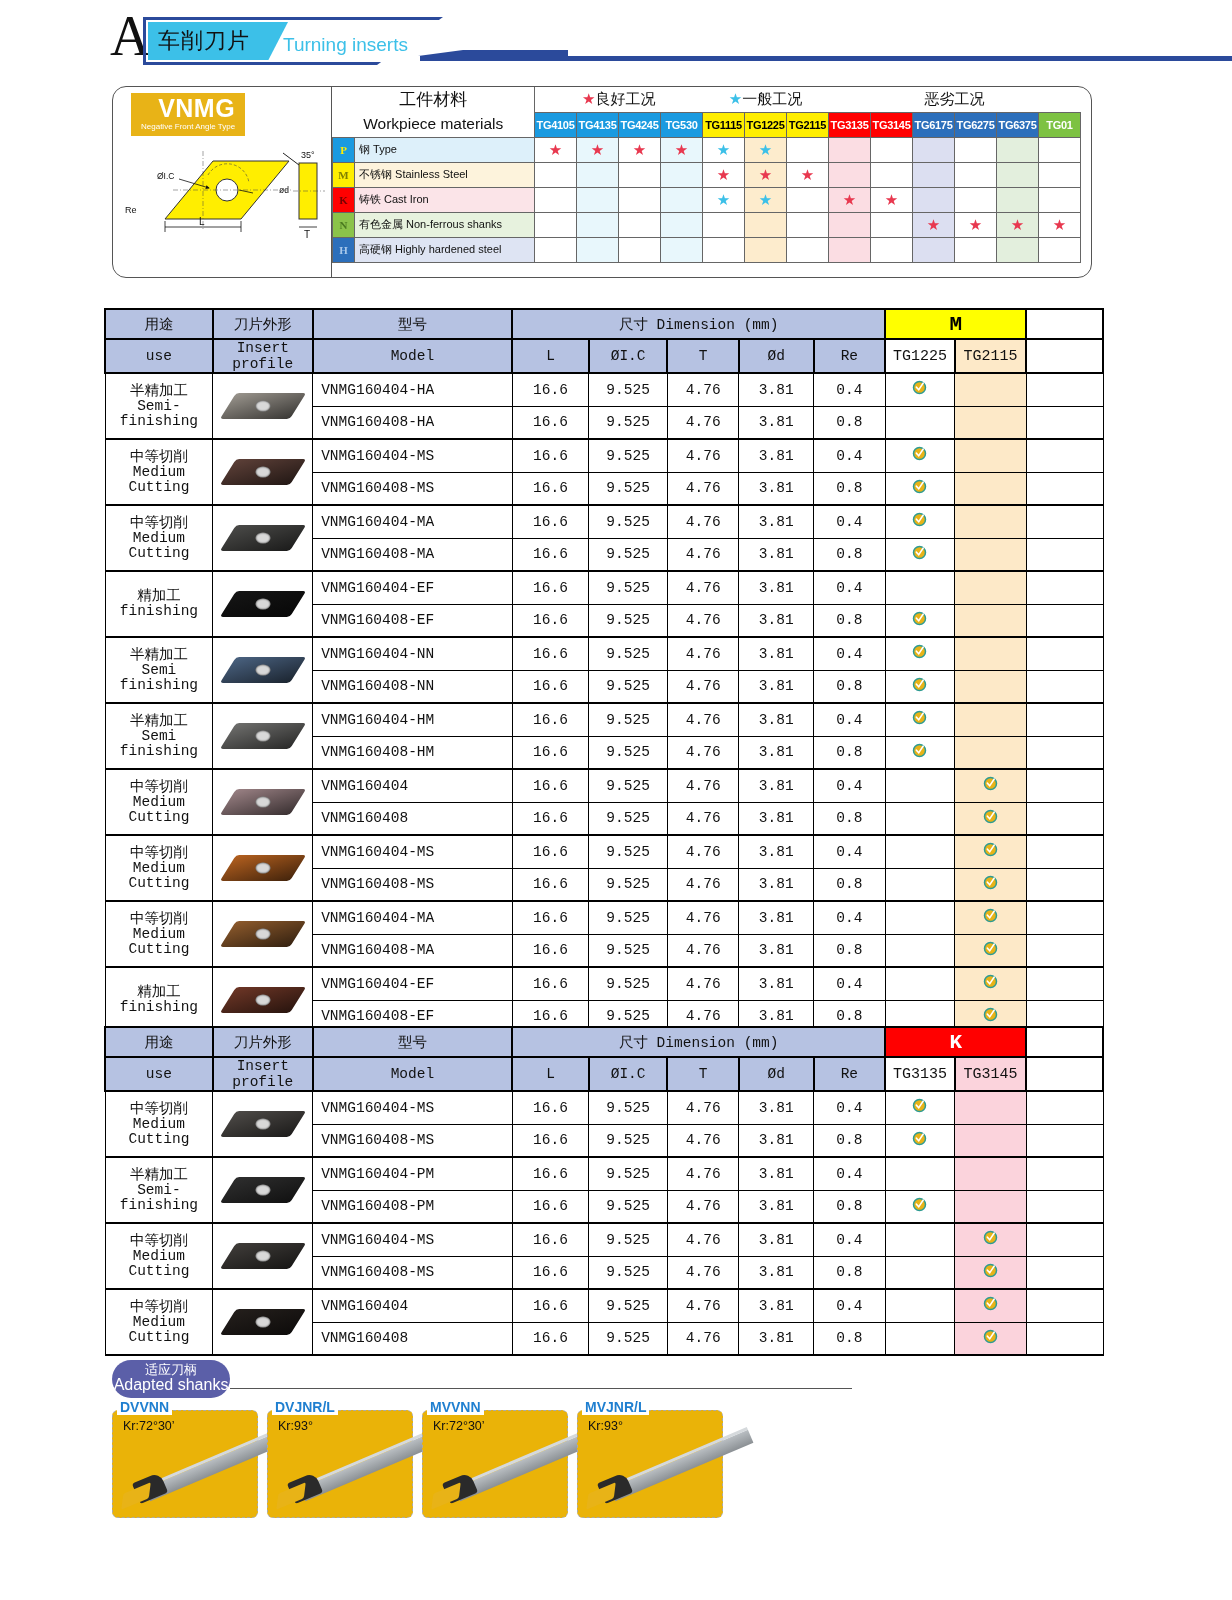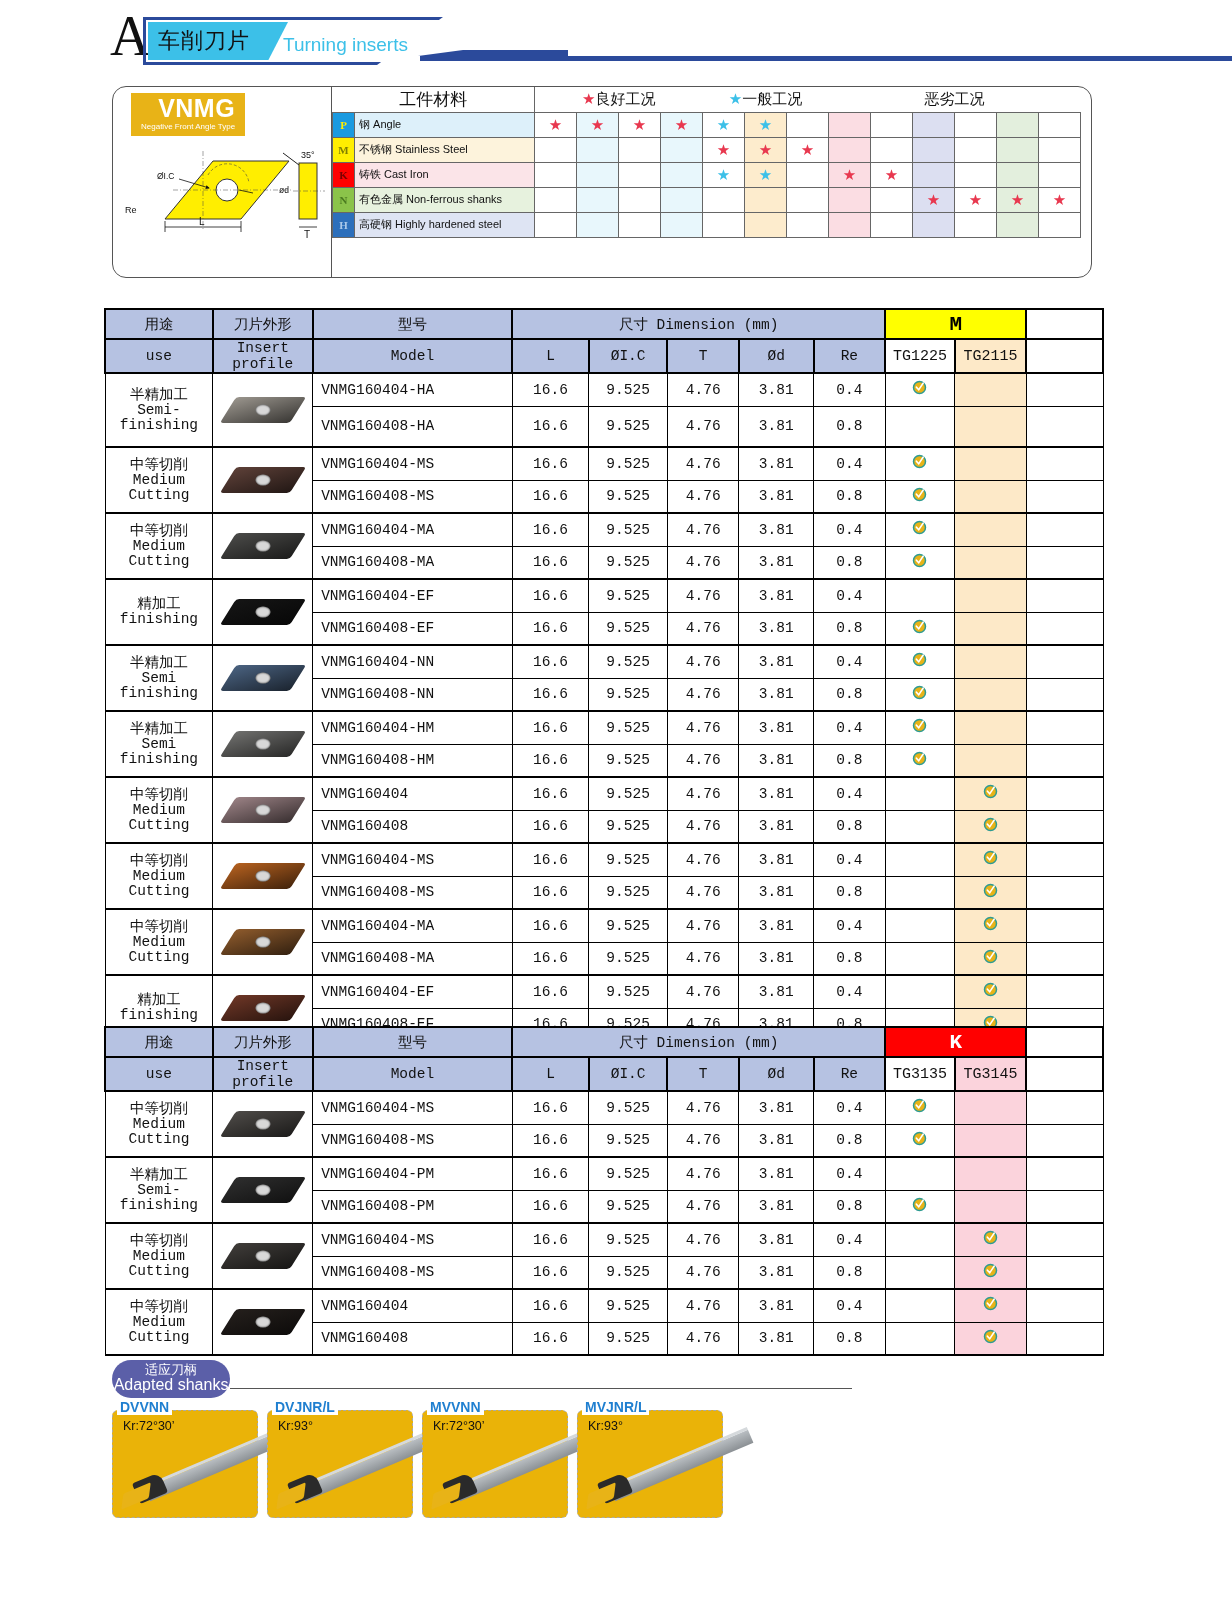--- a/index.html
+++ b/index.html
@@ -192,22 +192,38 @@
         <col span="13" style="width:42px">
       </colgroup>
       <tbody id="mtx-body">
           <tr>
             <td colspan="2" style="border:none;border-right:1px solid #666;font-size:17px">工件材料</td>
             <td colspan="4" style="border:none;font-size:15px"><span style="color:#e8384f">★</span>良好工况</td>
             <td colspan="3" style="border:none;font-size:15px"><span style="color:#3cc0e8">★</span>一般工况</td>
             <td colspan="6" style="border:none;font-size:15px">恶劣工况</td>
           </tr>
           <tr>
+            <td colspan="2" style="border:none;border-right:1px solid #666;font-size:15.5px">Workpiece materials</td>
+            <td class="gradecell" style="background:#1a9ae0;border:1px solid #666;">TG4105</td>
+            <td class="gradecell" style="background:#1a9ae0;border:1px solid #666;">TG4135</td>
+            <td class="gradecell" style="background:#1a9ae0;border:1px solid #666;">TG4245</td>
+            <td class="gradecell" style="background:#1a9ae0;border:1px solid #666;">TG530</td>
+            <td class="gradecell" style="background:#ffee00;border:1px solid #666;color:#000;">TG1115</td>
+            <td class="gradecell" style="background:#ffee00;border:1px solid #666;color:#000;">TG1225</td>
+            <td class="gradecell" style="background:#ffee00;border:1px solid #666;color:#000;">TG2115</td>
+            <td class="gradecell" style="background:#ff0000;border:1px solid #666;">TG3135</td>
+            <td class="gradecell" style="background:#ff0000;border:1px solid #666;">TG3145</td>
+            <td class="gradecell" style="background:#2c6fbb;border:1px solid #666;">TG6175</td>
+            <td class="gradecell" style="background:#2c6fbb;border:1px solid #666;">TG6275</td>
+            <td class="gradecell" style="background:#2c6fbb;border:1px solid #666;">TG6375</td>
+            <td class="gradecell" style="background:#7dc243;border:1px solid #666;">TG01</td>
+          </tr>
+          <tr>
             <td class="cat-letter" style="background:#1a9ae0;color:#ffee00">P</td>
-            <td class="cat-name" style="background:#ddf0fa">钢 Angle</td>
+            <td class="cat-name" style="background:#ddf0fa">钢 Type</td>
             <td style="background:#ffffff"><span class="star-r">★</span></td>
             <td style="background:#e8f7fc"><span class="star-r">★</span></td>
             <td style="background:#ffffff"><span class="star-r">★</span></td>
             <td style="background:#e8f7fc"><span class="star-r">★</span></td>
             <td style="background:#ffffff"><span class="star-b">★</span></td>
             <td style="background:#fdeccd"><span class="star-b">★</span></td>
             <td style="background:#ffffff"></td>
             <td style="background:#fbdde3"></td>
             <td style="background:#ffffff"></td>
             <td style="background:#dcdff1"></td>
@@ -340,21 +356,21 @@
           <td class=" grp-top">3.81</td>
           <td class=" grp-top">0.4</td>
           <td class=" grp-top" style="background:#ffffff"><span class="mark"><svg viewBox="0 0 16 16" width="15" height="15">
                 <circle cx="8" cy="8" r="6.4" fill="#e8b317" stroke="#2e9b92" stroke-width="1.6"></circle>
                 <path d="M4.6,7.6 L7.2,10.4 L12,3.2" fill="none" stroke="#fff" stroke-width="1.6" stroke-linecap="round"></path>
               </svg></span></td>
           <td class=" grp-top" style="background:#fde9c8"></td>
           <td class=" grp-top"></td>
         </tr>
         <tr>
-          <td class="model-cell grp-bot" style="height:41px">VNMG160408-HA</td>
+          <td class="model-cell grp-bot" style="height:33px">VNMG160408-HA</td>
           <td class=" grp-bot">16.6</td>
           <td class=" grp-bot">9.525</td>
           <td class=" grp-bot">4.76</td>
           <td class=" grp-bot">3.81</td>
           <td class=" grp-bot">0.8</td>
           <td class=" grp-bot" style="background:#ffffff"></td>
           <td class=" grp-bot" style="background:#fde9c8"></td>
           <td class=" grp-bot"></td>
         </tr>
         <tr>

